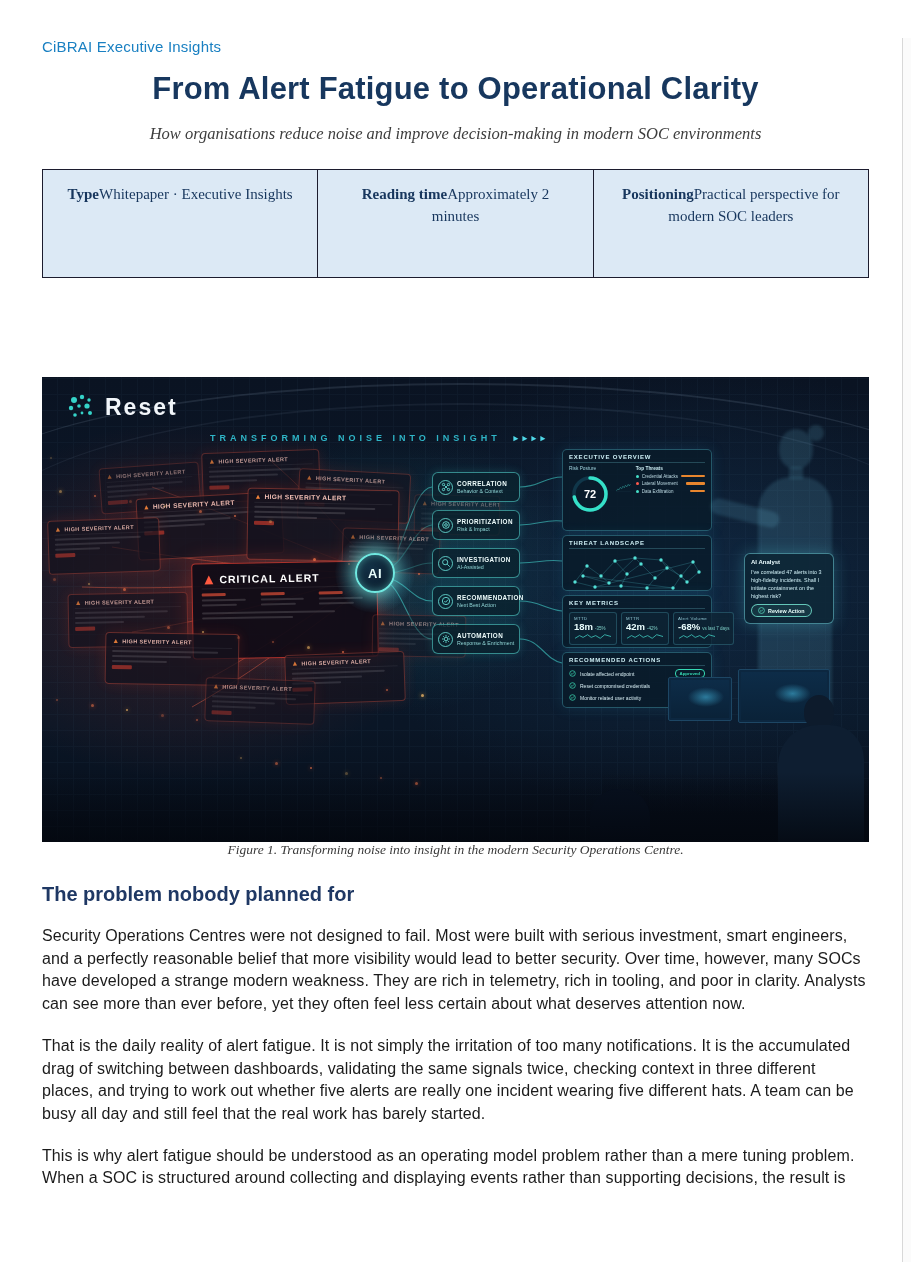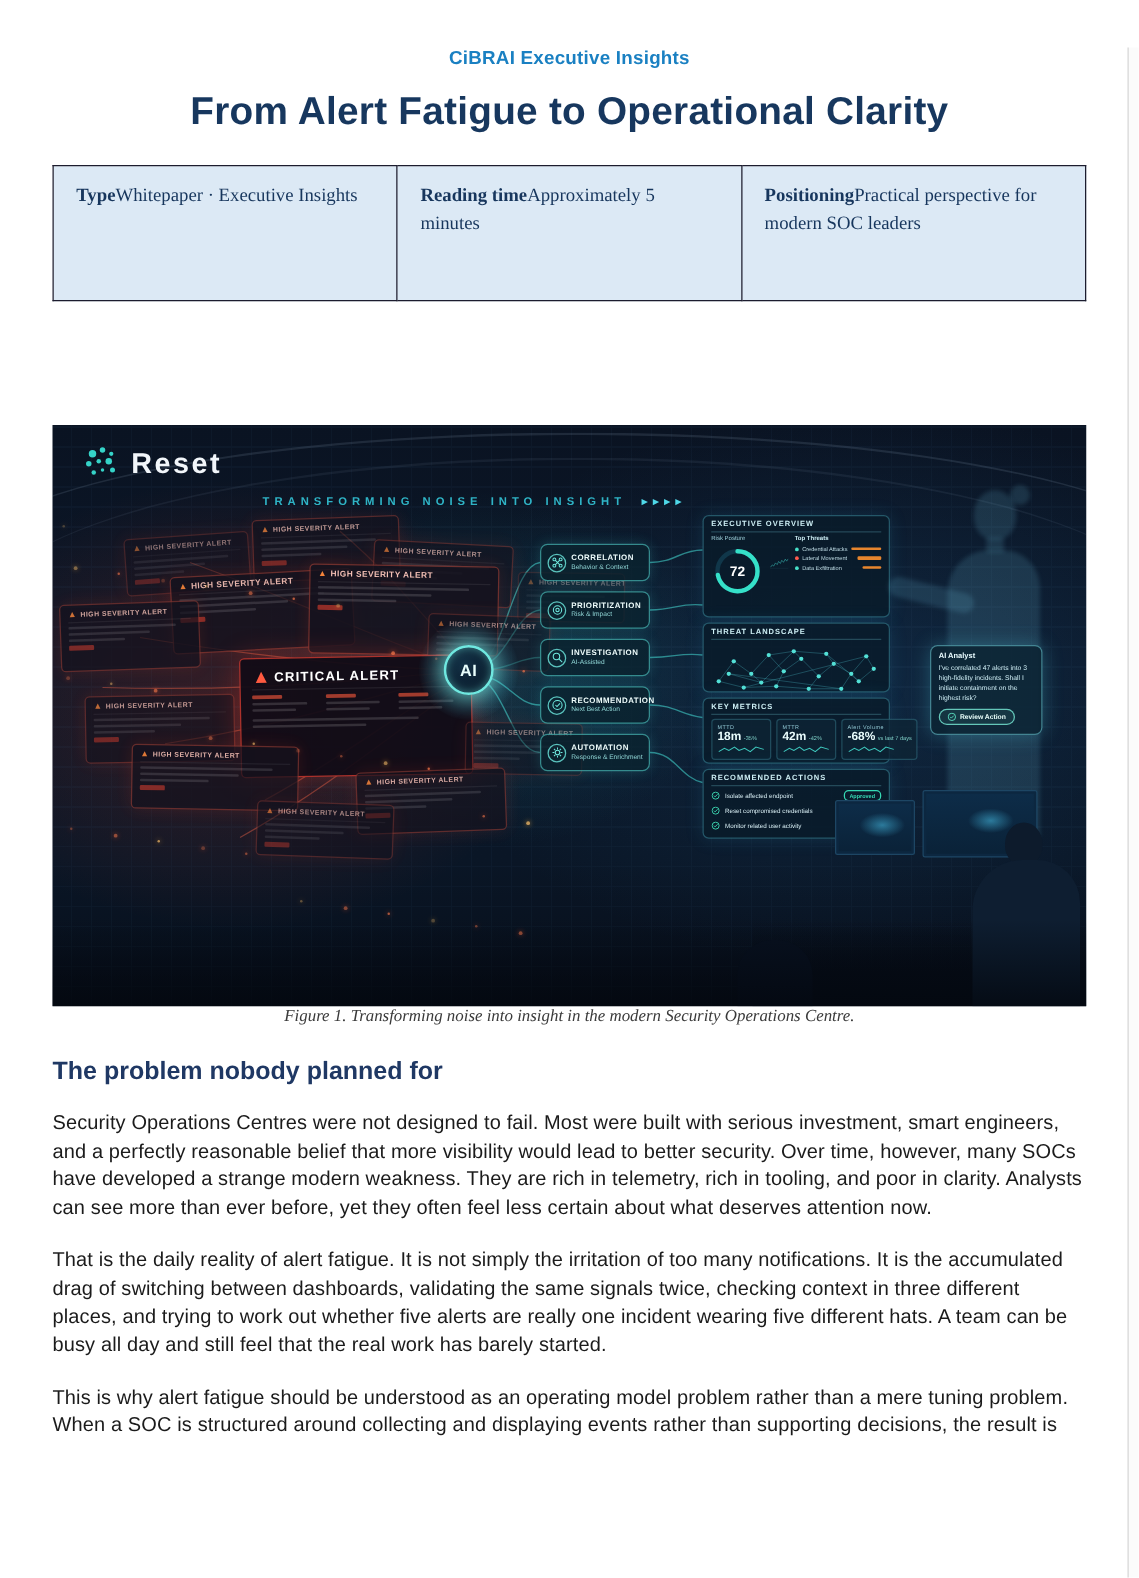--- a/index.html
+++ b/index.html
@@ -1,28 +1,28 @@
 <!DOCTYPE html>
 <html><head>
 <meta charset="utf-8">
 <style>
   html,body{margin:0;padding:0;background:#ffffff;}
   body{width:911px;height:1262px;position:relative;font-family:"Liberation Sans",sans-serif;overflow:hidden;}
   .page{position:relative;width:911px;height:1262px;}
   .content{position:relative;padding:0 42px;}
 
   
-  .eyebrow{margin-top:38px;text-align:center;font-size:15px;font-weight:700;color:#1a80c2;letter-spacing:.2px;}
+  .eyebrow{margin-top:38px;font-size:15px;font-weight:400;color:#1a80c2;letter-spacing:.2px;}
   .doc-title{margin:16px 0 0 0;text-align:center;font-size:31px;font-weight:700;color:#17375e;letter-spacing:.2px;}
   .doc-subtitle{margin-top:17px;text-align:center;font-family:"Liberation Serif",serif;font-style:italic;font-size:16.5px;color:#3d3d3d;}
 
   
   table.meta{margin-top:25px;width:827px;border-collapse:collapse;table-layout:fixed;}
   table.meta td{border:1px solid #1c1c2e;background:#dce9f5;height:93px;vertical-align:top;
-    padding:14px 18px 0 18px;font-family:"Liberation Serif",serif;font-size:15px;
+    padding:14px 18px 0 18px;text-align:center;font-family:"Liberation Serif",serif;font-size:15px;
     color:#17365d;line-height:1.45;}
   table.meta td strong{font-weight:700;}
 
   
   .hero{position:relative;margin-top:99px;width:827px;height:465px;overflow:hidden;background:
     radial-gradient(420px 300px at 18% 48%, rgba(170,50,35,.28), rgba(0,0,0,0) 60%),
     radial-gradient(300px 220px at 42% 42%, rgba(40,190,200,.16), rgba(0,0,0,0) 65%),
     radial-gradient(500px 320px at 78% 45%, rgba(30,90,140,.25), rgba(0,0,0,0) 70%),
     linear-gradient(180deg,#0a1322 0%,#0b1728 40%,#0a1626 75%,#070e1a 100%);}
   .hero *{box-sizing:border-box;}
@@ -145,26 +145,27 @@
   svg{display:block;}
 </style>
 </head>
 <body>
 
 <div class="page">
   <div class="content">
 
     <div class="eyebrow">CiBRAI Executive Insights</div>
     <h1 class="doc-title">From Alert Fatigue to Operational Clarity</h1>
+    <div class="doc-subtitle">How organisations reduce noise and improve decision-making in modern SOC environments</div>
 
     <table class="meta">
       <tbody>
           <tr id="meta-row">
             <td><strong>Type</strong><span>Whitepaper · Executive Insights</span></td>
-            <td><strong>Reading time</strong><span>Approximately 5 minutes</span></td>
+            <td><strong>Reading time</strong><span>Approximately 2 minutes</span></td>
             <td><strong>Positioning</strong><span>Practical perspective for modern SOC leaders</span></td>
           </tr>
         </tbody>
     </table>
 
     <div class="hero">
       <div class="grid-overlay"></div>
       <div class="arc a1"></div>
       <div class="arc a2"></div>
 

